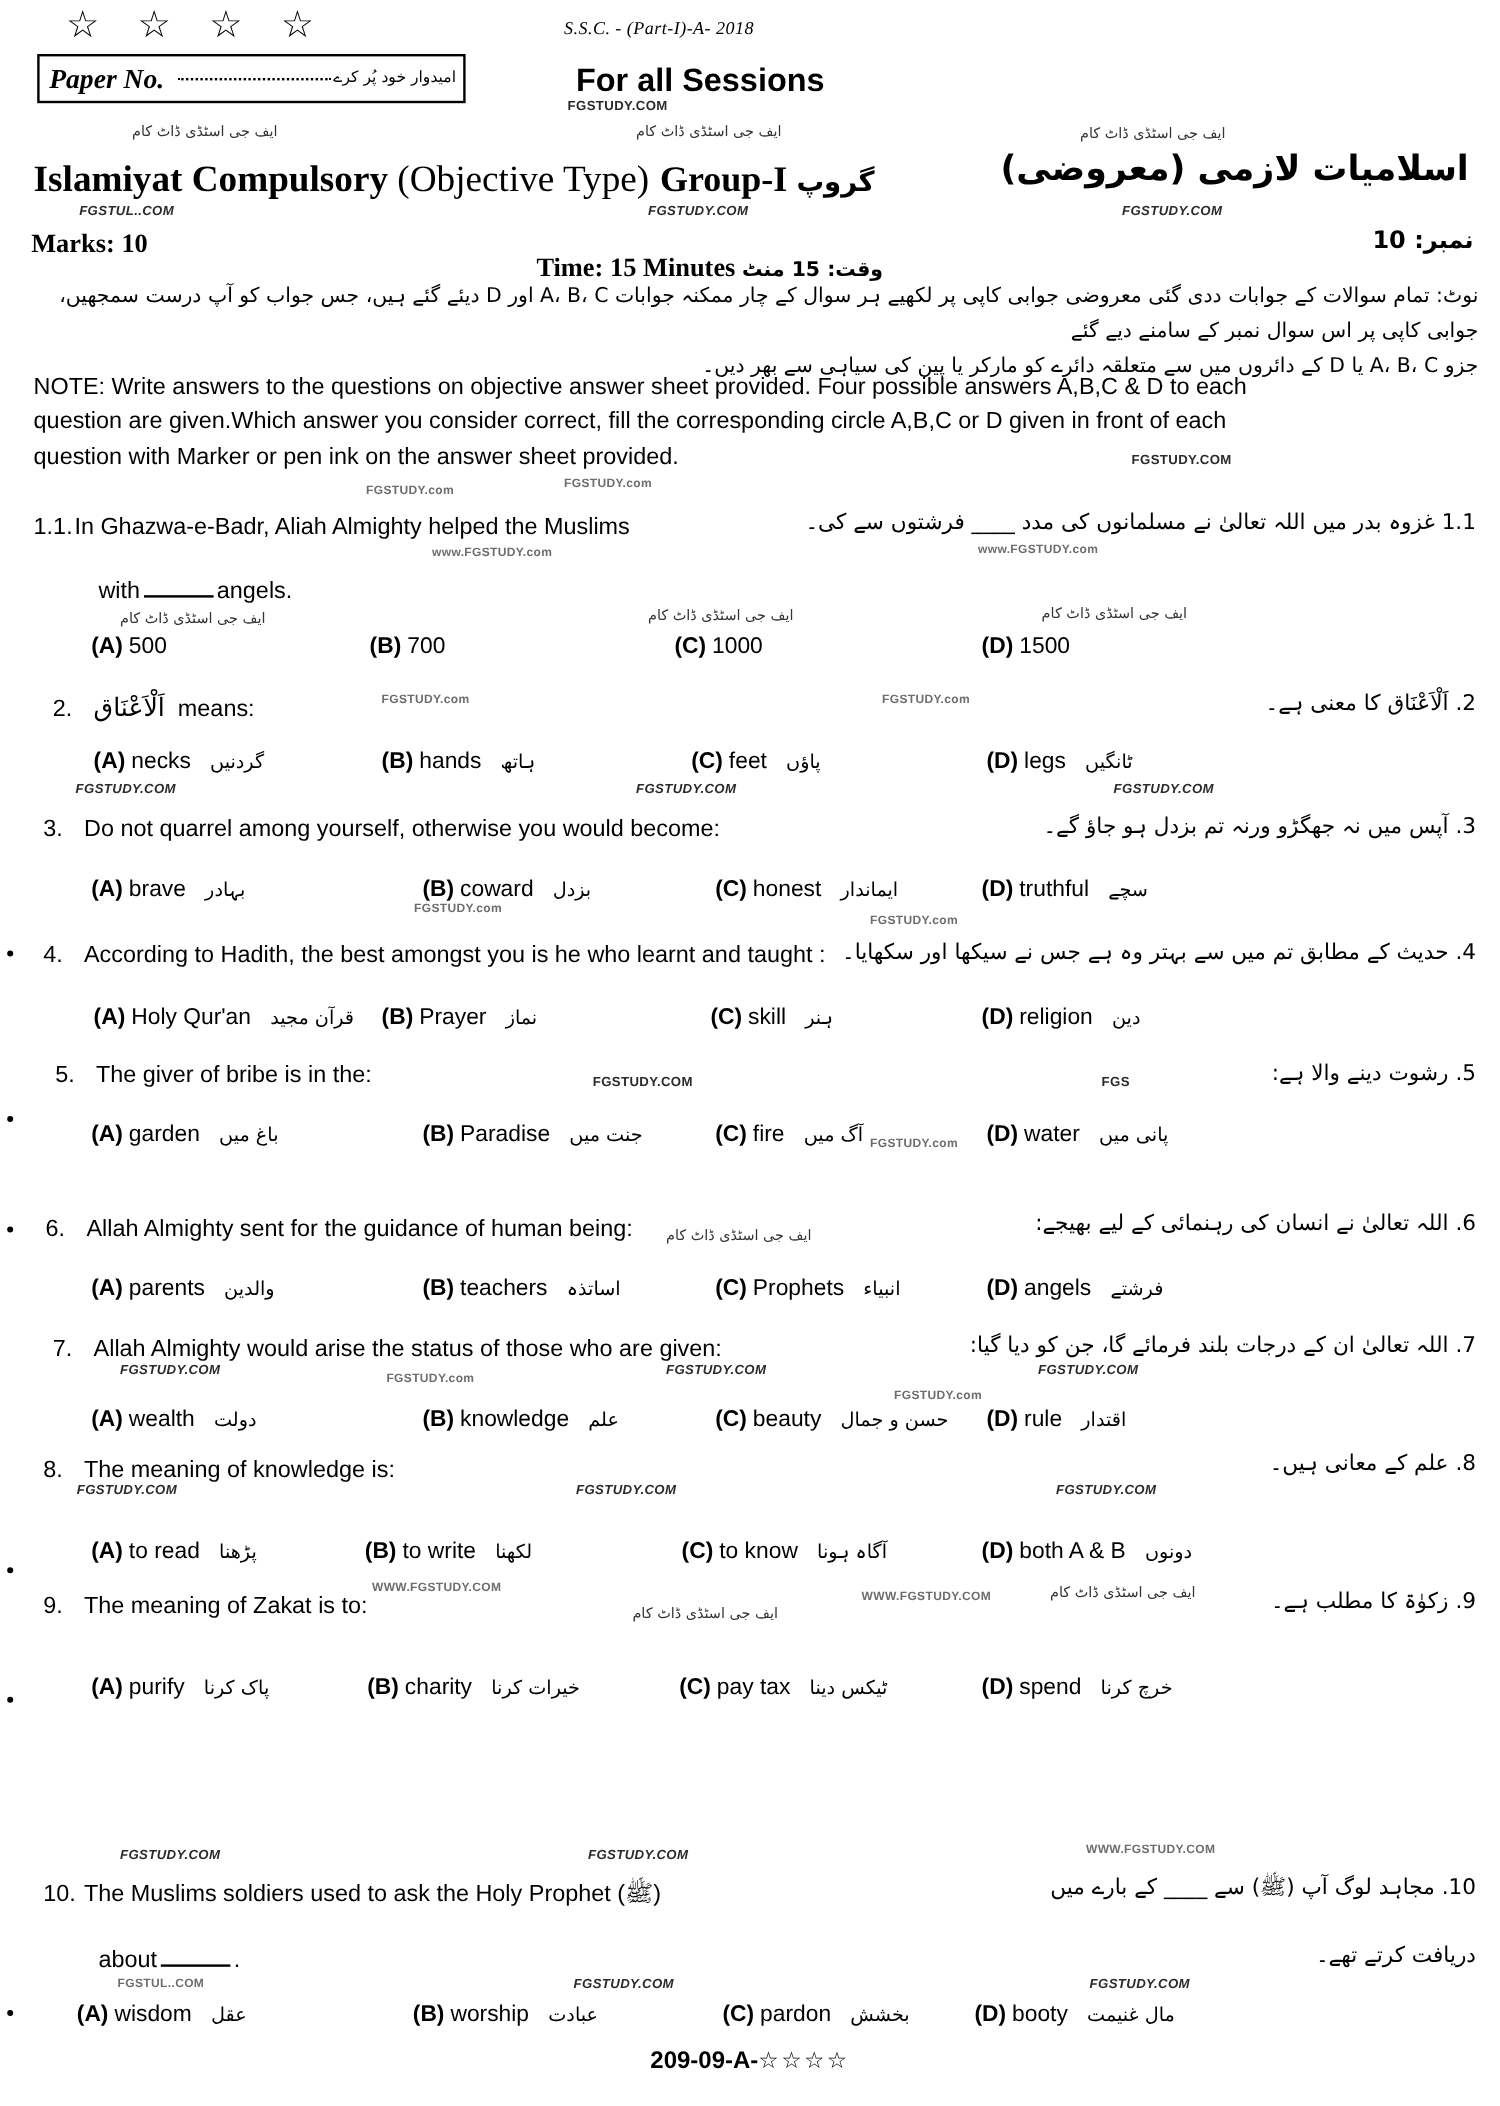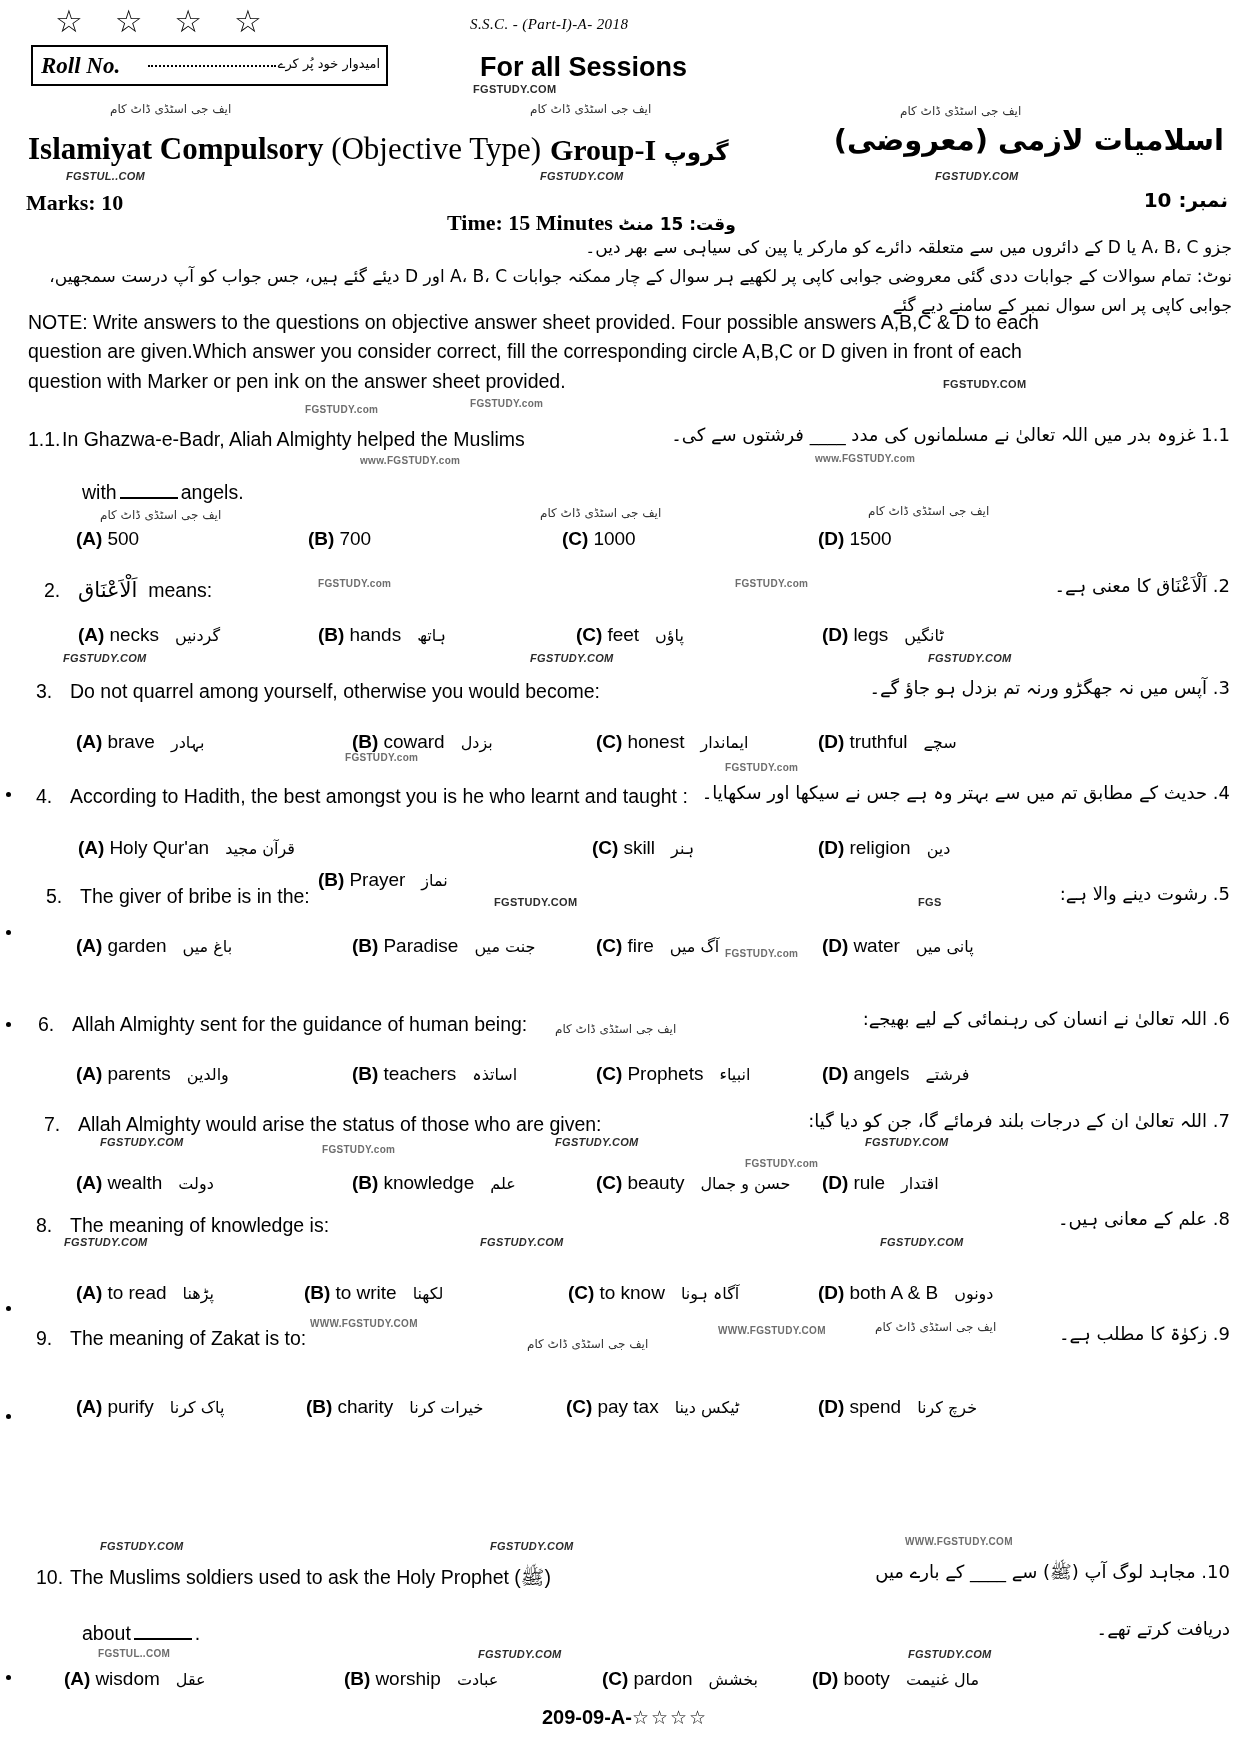--- a/index.html
+++ b/index.html
@@ -292,21 +292,21 @@
   }
 </style>
 </head>
 <body>
 
 <div class="page">
 
   <div class="stars-top">☆ ☆ ☆ ☆</div>
 
   <div class="rollbox">
-    <span class="lbl">Roll No.</span>
+    <span class="lbl">Paper No.</span>
     <span class="dots"></span>
     <span class="ur urdu-sm">امیدوار خود پُر کرے</span>
   </div>
 
   <div class="sess-top">S.S.C. - (Part-I)-A- 2018</div>
   <div class="sess-main">For all Sessions</div>
 
 
   <div class="title-en">
     <span>Islamiyat Compulsory</span>
@@ -319,22 +319,22 @@
   <div class="title-ur">اسلامیات لازمی (معروضی)</div>
 
   <div class="marks">Marks: 10</div>
   <div class="time">
     <span>Time: 15  Minutes</span>
     <span class="u">وقت: 15 منٹ</span>
   </div>
   <div class="marks-ur">نمبر: 10</div>
 
   <div class="note-ur">
+    <div>نوٹ: تمام سوالات کے جوابات ددی گئی معروضی جوابی کاپی پر لکھیے ہر سوال کے چار ممکنہ جوابات A، B، C اور D دیئے گئے ہیں، جس جواب کو آپ درست سمجھیں، جوابی کاپی پر اس سوال نمبر کے سامنے دیے گئے</div>
     <div>جزو A، B، C یا D کے دائروں میں سے متعلقہ دائرے کو مارکر یا پین کی سیاہی سے بھر دیں۔</div>
-    <div>نوٹ: تمام سوالات کے جوابات ددی گئی معروضی جوابی کاپی پر لکھیے ہر سوال کے چار ممکنہ جوابات A، B، C اور D دیئے گئے ہیں، جس جواب کو آپ درست سمجھیں، جوابی کاپی پر اس سوال نمبر کے سامنے دیے گئے</div>
   </div>
   <div class="note-en">NOTE: Write answers to the questions on objective answer sheet provided. Four possible answers A,B,C &amp; D to each question are given.Which answer you consider correct, fill the corresponding circle A,B,C or D given in front of each question with Marker or pen ink on the answer sheet provided.</div>
 
   <div class="q">
     <div class="q-en" style="top:428px;">
       <span class="num">1.1.</span><span>In Ghazwa-e-Badr, Aliah Almighty helped the Muslims</span>
     </div>
     <div class="q-ur" style="top:424px;">
       <span>1.1</span>
       <span>غزوہ بدر میں اللہ تعالیٰ نے مسلمانوں کی مدد ____ فرشتوں سے کی۔</span>
@@ -385,21 +385,21 @@
   <div class="q">
     <div class="q-en" style="top:785px; left:36px;">
       <span class="num">4.</span><span>According to  Hadith, the best amongst you is he who learnt and taught :</span>
     </div>
     <div class="q-ur" style="top:782px;">
       <span>4.</span>
       <span>حدیث کے مطابق تم میں سے بہتر وہ ہے جس نے سیکھا اور سکھایا۔</span>
     </div>
     <div class="opts" style="top:837px;">
       <div class="opt" style="left:78px;"><span class="k">(A)</span><span class="t">Holy Qur'an</span><span class="u">قرآن مجید</span></div>
-      <div class="opt" style="left:318px;margin-top:32px;"><span class="k">(B)</span><span class="t">Prayer</span><span class="u">نماز</span></div>
+      <div class="opt" style="left:318px;"><span class="k">(B)</span><span class="t">Prayer</span><span class="u">نماز</span></div>
       <div class="opt" style="left:592px;"><span class="k">(C)</span><span class="t">skill</span><span class="u">ہنر</span></div>
       <div class="opt" style="left:818px;"><span class="k">(D)</span><span class="t">religion</span><span class="u">دین</span></div>
     </div>
   </div>
 
   <div class="q">
     <div class="q-en" style="top:885px; left:46px;">
       <span class="num">5.</span><span>The giver of bribe is in the:</span>
     </div>
     <div class="q-ur" style="top:883px;">

